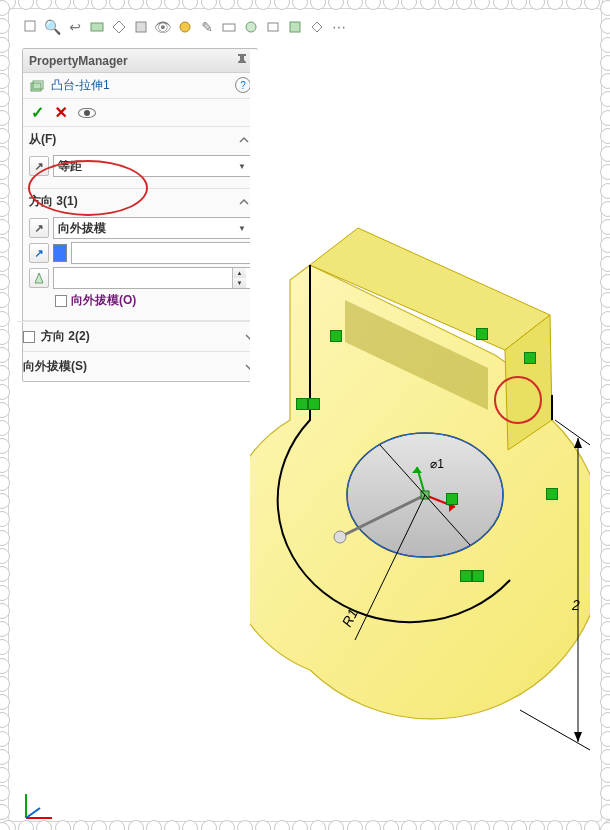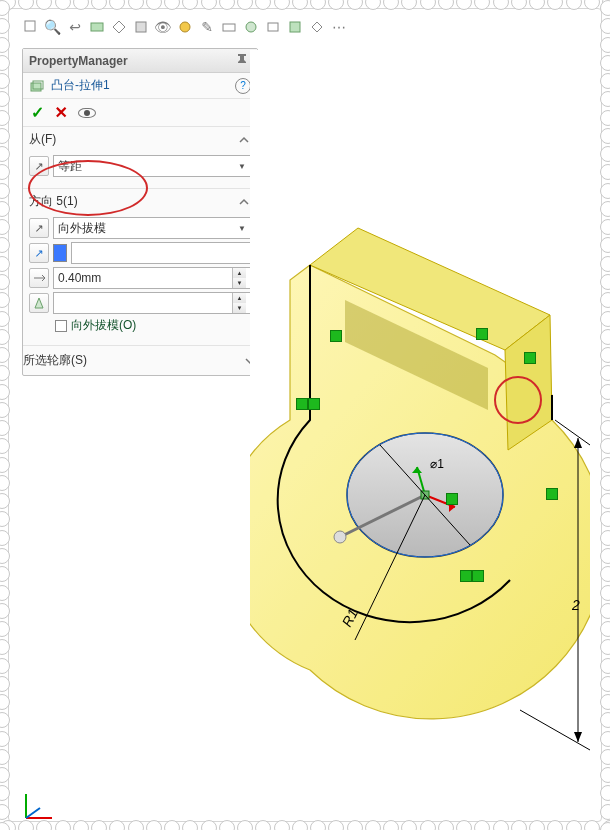--- a/index.html
+++ b/index.html
@@ -7,43 +7,43 @@
   .stage { position: relative; width: 610px; height: 830px; background: #fff; }
   
   .frame { position: absolute; inset: 8px; border: 1px solid #d5d5d5; border-radius: 4px; }
   .scallop { position: absolute; width: 16px; height: 16px; border: 1px solid #c8c8c8; border-radius: 50%; background: #fff; }
   
   .toolbar { position: absolute; left: 22px; top: 18px; right: 22px; height: 22px; display: flex; gap: 4px; }
   .toolbar .ico { width: 18px; height: 18px; display: inline-flex; align-items: center; justify-content: center; color: #7a7a7a; font-size: 14px; }
   
   .panel { position: absolute; left: 22px; top: 48px; width: 236px; background: #fafafa; border: 1px solid #bdbdbd; border-radius: 2px; }
   .panel-title { display: flex; align-items: center; justify-content: space-between; background: linear-gradient(#f5f5f5,#e2e2e2); border-bottom: 1px solid #cfcfcf; height: 24px; padding: 0 6px; font-weight: bold; color: #555; }
-  .feat-row { display: flex; align-items: center; justify-content: space-between; padding: 4px 6px; border-bottom: 1px solid #e3e3e3; }
+  .feat-row { display: flex; align-items: flex-start; justify-content: space-between; padding: 4px 6px; border-bottom: 1px solid #e3e3e3; }
   .feat-row .left { display: flex; align-items: center; gap: 6px; color: #1a5a9a; font-size: 12px; }
   .help { width: 16px; height: 16px; border: 1px solid #888; border-radius: 50%; display: inline-flex; align-items: center; justify-content: center; font-size: 10px; color: #0078d7; }
   .okrow { display: flex; align-items: center; gap: 10px; padding: 4px 8px; border-bottom: 1px solid #e3e3e3; }
   .okrow .check { color: #009c00; font-size: 16px; font-weight: bold; }
   .okrow .cross { color: #cc0000; font-size: 16px; font-weight: bold; }
   .okrow .eye { width: 18px; height: 10px; border: 1px solid #777; border-radius: 9px/6px; position: relative; display: inline-block; }
   .okrow .eye::after { content: ''; position: absolute; width: 6px; height: 6px; background: #555; border-radius: 50%; left: 5px; top: 1px; }
-  .section { padding: 4px 6px 8px 6px; border-bottom: 1px solid #e3e3e3; }
+  .section { padding: 4px 6px 8px 6px; border-bottom: 1px solid #e3e3e3; font-weight: bold; }
   .sec-head { display: flex; justify-content: space-between; align-items: center; font-size: 12px; color: #333; padding-bottom: 4px; }
   .chev { width: 14px; height: 14px; display: inline-flex; align-items: center; justify-content: center; color: #777; }
   .chev svg { display: block; }
   .row { display: flex; align-items: center; gap: 4px; margin: 3px 0; }
   .icon-sq { width: 20px; height: 20px; border: 1px solid #bcbcbc; background: linear-gradient(#fff,#ececec); border-radius: 2px; display: flex; align-items: center; justify-content: center; font-size: 11px; color: #555; }
   .combo, .spin { flex: 1; height: 22px; border: 1px solid #b0b0b0; background: #fff; display: flex; align-items: center; padding: 0 4px; font-size: 12px; }
   .combo { justify-content: space-between; }
   .combo .tri { font-size: 8px; color: #555; }
   .spin { justify-content: space-between; }
   .spinbtns { width: 14px; height: 100%; display: flex; flex-direction: column; }
   .spinbtns span { flex: 1; display: flex; align-items: center; justify-content: center; font-size: 6px; border-left: 1px solid #bbb; background: linear-gradient(#f8f8f8,#e6e6e6); }
   .chk { width: 12px; height: 12px; border: 1px solid #888; background: #fff; }
   .sec-head.toggle { border-top: 1px solid #e3e3e3; padding: 6px; margin: 0 -6px; }
-  .label { color: #14532d; }
+  .label { color: #701a75; }
   .color-swatch { width: 14px; height: 18px; background: #3b79ff; border: 1px solid #888; }
   
   .gfx { position: absolute; left: 250px; top: 50px; right: 20px; bottom: 20px; background: #fff; }
   
   .ann { position: absolute; border: 2px solid #d12a2a; border-radius: 50%; pointer-events: none; }
   
   .cbox { position: absolute; width: 12px; height: 12px; background: #1db91d; border: 1px solid #0d7b0d; }
   
   .triad { position: absolute; left: 22px; top: 788px; }
 </style>
@@ -308,53 +308,39 @@
         <span class="icon-sq">↗</span>
         <div class="combo">
           <span>等距</span>
           <span class="tri">▼</span>
         </div>
       </div>
     </div>
 
     <div class="section">
       <div class="sec-head">
-        <span>方向 5(1)</span>
+        <span>方向 3(1)</span>
         <span class="chev">
             <svg width="10" height="10">
               <path d="M1 7 L5 3 L9 7" stroke="#777" fill="none" stroke-width="1.5"></path>
             </svg>
           </span>
       </div>
       <div class="row">
         <span class="icon-sq">↗</span>
         <div class="combo">
           <span>向外拔模</span>
           <span class="tri">▼</span>
         </div>
       </div>
       <div class="row">
         <span class="icon-sq" style="color:#1b6fd0">↗</span>
         <span class="color-swatch"></span>
         <div class="spin" style="background:#fff;">
           <span></span>
-        </div>
-      </div>
-      <div class="row">
-        <span class="icon-sq">
-            <svg width="14" height="14">
-              <path d="M2 7h10M10 4l3 3-3 3" stroke="#777" fill="none"></path>
-            </svg>
-          </span>
-        <div class="spin">
-          <span>0.40mm</span>
-          <span class="spinbtns">
-              <span>▲</span>
-              <span>▼</span>
-            </span>
         </div>
       </div>
       <div class="row">
         <span class="icon-sq">
             <svg width="14" height="14">
               <path d="M3 12 L7 2 L11 12 Z" fill="#cfe6cf" stroke="#6aa06a"></path>
             </svg>
           </span>
         <div class="spin">
           <span></span>
@@ -363,24 +349,37 @@
               <span>▼</span>
             </span>
         </div>
       </div>
       <div class="row" style="padding-left:26px;">
         <span class="chk"></span>
         <span class="label">向外拔模(O)</span>
       </div>
     </div>
 
+    <div class="section" style="padding:0">
+      <div class="sec-head toggle">
+        <span style="display:flex;align-items:center;gap:6px">
+          <span class="chk"></span>
+          <span>方向 2(2)</span>
+        </span>
+        <span class="chev">
+            <svg width="10" height="10">
+              <path d="M1 3 L5 7 L9 3" stroke="#777" fill="none" stroke-width="1.5"></path>
+            </svg>
+          </span>
+      </div>
+    </div>
 
     <div class="section" style="padding:0;border-bottom:none">
       <div class="sec-head toggle" style="border-top:none">
-        <span>所选轮廓(S)</span>
+        <span>向外拔模(S)</span>
         <span class="chev">
             <svg width="10" height="10">
               <path d="M1 3 L5 7 L9 3" stroke="#777" fill="none" stroke-width="1.5"></path>
             </svg>
           </span>
       </div>
     </div>
   </div>
 
   <div class="ann" style="left:28px; top:160px; width:120px; height:56px;"></div>

